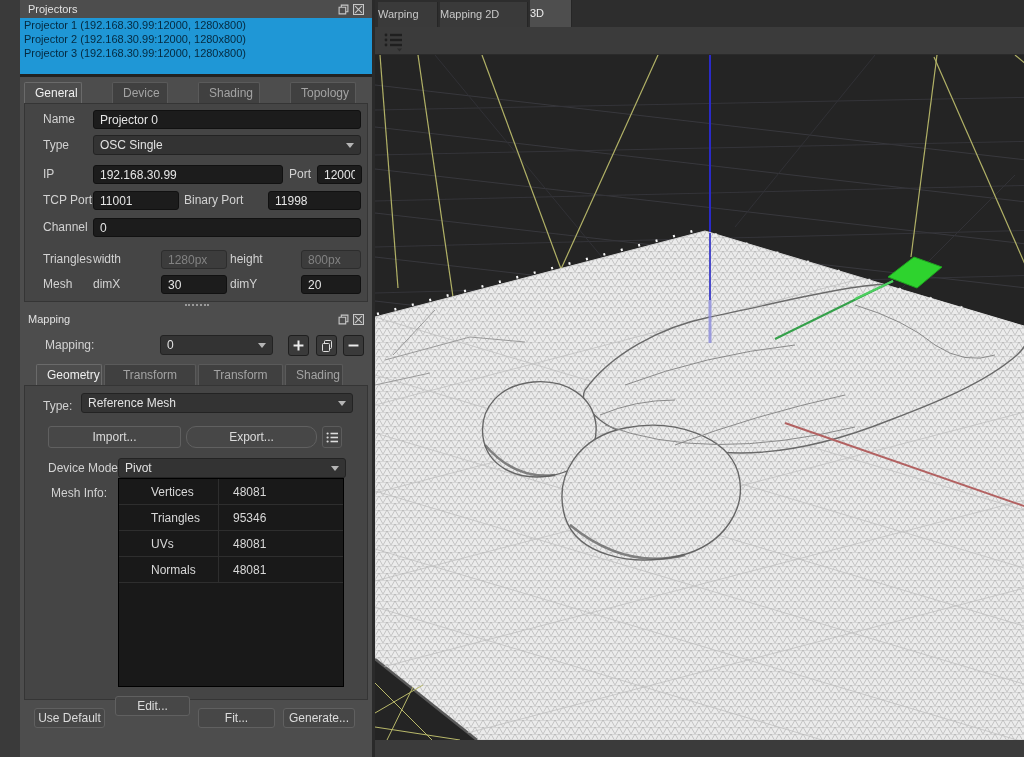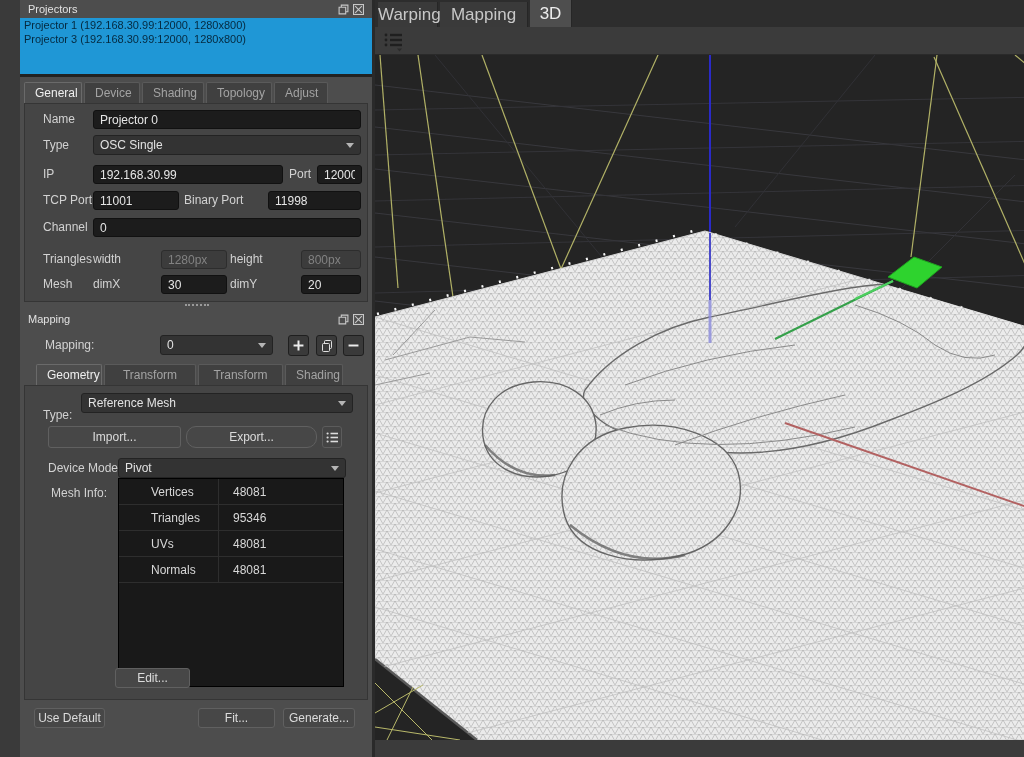--- a/index.html
+++ b/index.html
@@ -51,22 +51,22 @@
                border:1px solid #000; }
   .mrow { display:flex; height:26px; border-bottom:1px solid #2e2e2e;padding-left:20px; }
   .mrow .c1 { width:80px; border-right:1px solid #2e2e2e; color:#d8d8d8; font-size:12px;
               line-height:26px; padding-left:12px; }
   .mrow .c2 { flex:1; color:#d8d8d8; font-size:12px; line-height:26px; padding-left:14px; }
 
   
   #divider { position:absolute; left:352px; top:0; width:3px; height:757px; background:#2a2a2a; }
   #view { position:absolute; left:355px; top:0; width:669px; height:757px; background:#242424; }
   #vtabs { position:absolute; left:0; top:0; width:669px; height:27px; background:#2d2d2d; }
-  .vtab { position:absolute; top:2px; height:25px; line-height:25px; font-size:17px; color:#c8c8c8;
-          background:#3a3a3a; text-align:center; border-right:1px solid #262626; }
+  .vtab { position:absolute; top:2px; height:25px; line-height:25px; font-size:11px; color:#c8c8c8;
+          background:#3a3a3a; border-right:1px solid #262626; }
   .vtab.active { top:0; height:27px; line-height:27px; background:#4e4e4e; color:#ededed; }
   #vtoolbar { position:absolute; left:0; top:27px; width:669px; height:28px; background:#3b3b3b;
               border-bottom:1px solid #2a2a2a; }
   #scene { position:absolute; left:0; top:55px; width:669px; height:685px; }
   #rstrip { position:absolute; right:0; top:27px; width:8px; height:713px; background:#4e4e4e; }
   #bstrip { position:absolute; left:0; bottom:0; width:669px; height:17px; background:#3b3b3b; }
 </style>
 </head>
 <body>
 
@@ -81,25 +81,26 @@
         <path d="M3 3 V1 H9 V7 H7 M1 3 H7 V9 H1 Z" fill="none" stroke="#c8c8c8" stroke-width="1"></path>
       </svg>
       <svg width="11" height="11" viewBox="0 0 10 10">
         <rect x="0.5" y="0.5" width="9" height="9" fill="none" stroke="#c8c8c8" stroke-width="1"></rect>
         <path d="M2 2 L8 8 M8 2 L2 8" stroke="#c8c8c8" stroke-width="1"></path>
       </svg>
     </div>
 
     <div id="proj-list">
       <div class="proj-item">Projector 1 (192.168.30.99:12000, 1280x800)</div>
+      <div class="proj-item">Projector 2 (192.168.30.99:12000, 1280x800)</div>
       <div class="proj-item">Projector 3 (192.168.30.99:12000, 1280x800)</div>
     </div>
     <div id="list-underline"></div>
 
-    <div class="tabbar" style="left:4px; top:82px;">
+    <div class="tabbar" style="left:4px; top:82px;gap:28px;">
       <div class="tab active" style="width:58px">General</div>
       <div class="tab" style="width:56px">Device</div>
       <div class="tab" style="width:62px">Shading</div>
       <div class="tab" style="width:66px">Topology</div>
       <div class="tab" style="width:54px">Adjust</div>
     </div>
 
     <div class="groupbox" id="group1">
       <div class="lbl" style="left:18px; top:6px;">Name</div>
       <input class="inp" style="left: 68px; top: 6px; width: 268px;" value="Projector 0">
@@ -173,21 +174,21 @@
     </div>
 
     <div class="tabbar" style="left:16px; top:364px;">
       <div class="tab active" style="width:66px">Geometry</div>
       <div class="tab" style="width:92px">Transform 3D</div>
       <div class="tab" style="width:85px">Transform UV</div>
       <div class="tab" style="width:58px">Shading</div>
     </div>
 
     <div class="groupbox" id="group2">
-      <div class="lbl" style="left:18px; top:20px;">Type:</div>
+      <div class="lbl" style="left:18px; top:11px;">Type:</div>
       <div class="sel" style="left:56px; top:7px; width:272px;">
         <span class="txt">Reference Mesh</span>
         <span class="chev"></span>
       </div>
 
       <div class="btn" style="left:23px; top:40px; width:133px; height:22px; line-height:20px;">Import...</div>
       <div class="btn" style="left:161px; top:40px; width:131px; height:22px; line-height:20px;border-radius:10px;">Export...</div>
       <div class="sqbtn" style="left:297px; top:40px; width:20px; height:22px; background:#444; border-color:#5c5c5c;">
         <svg width="13" height="13" viewBox="0 0 13 13">
           <circle cx="1.6" cy="2.5" r="1.1" fill="#dddddd"></circle>
@@ -220,21 +221,21 @@
           <div class="c2">48081</div>
         </div>
         <div class="mrow">
           <div class="c1">Normals</div>
           <div class="c2">48081</div>
         </div>
       </div>
     </div>
 
     <div class="btn" style="left:14px;  top:708px; width:71px;">Use Default</div>
-    <div class="btn" style="left:95px;  top:668px; width:75px;">Edit...</div>
+    <div class="btn" style="left:95px;  top:696px; width:75px;">Edit...</div>
     <div class="btn" style="left:178px; top:708px; width:77px;">Fit...</div>
     <div class="btn" style="left:263px; top:708px; width:72px;">Generate...</div>
   </div>
 
   <div id="divider"></div>
 
   <div id="view">
     <div id="vtabs">
       <div class="vtab" style="left:3px; width:60px;">Warping</div>
       <div class="vtab" style="left:65px; width:88px;">Mapping 2D</div>

